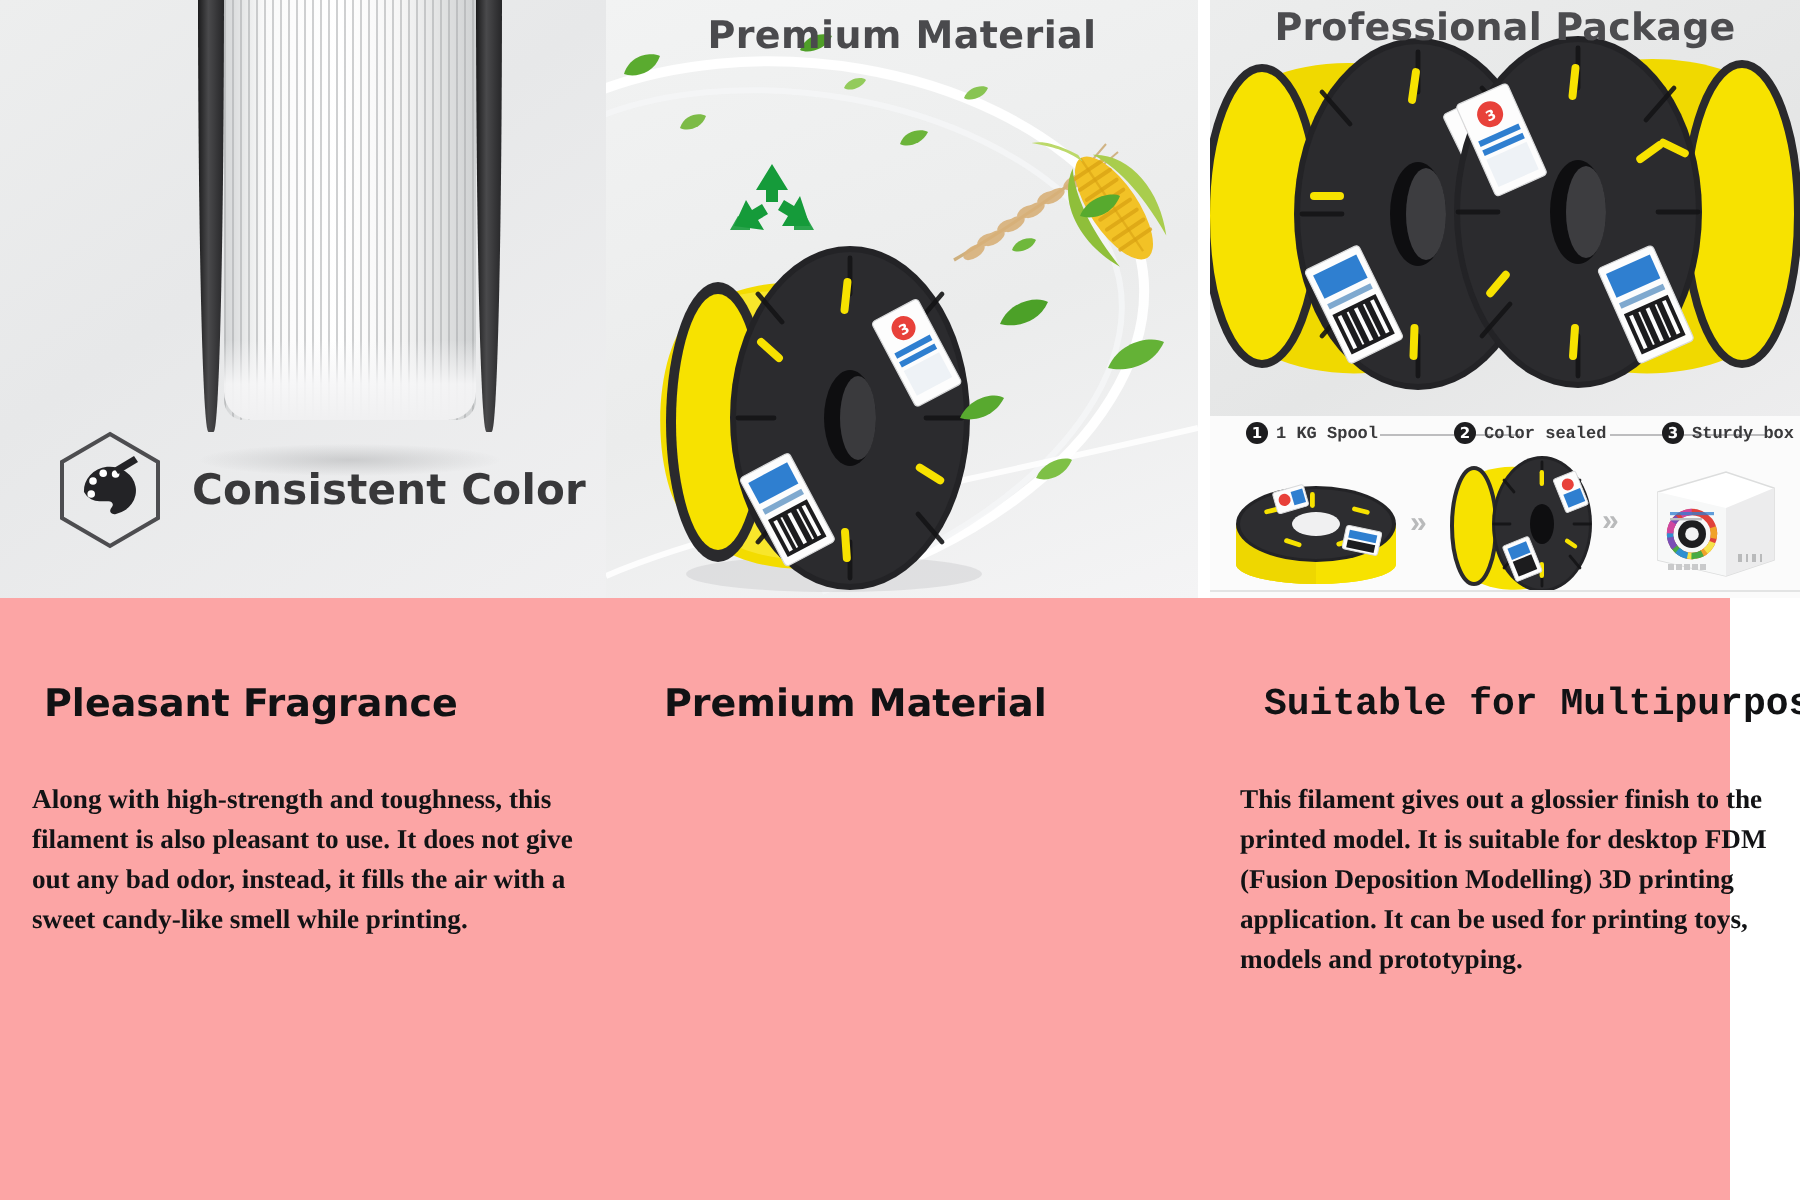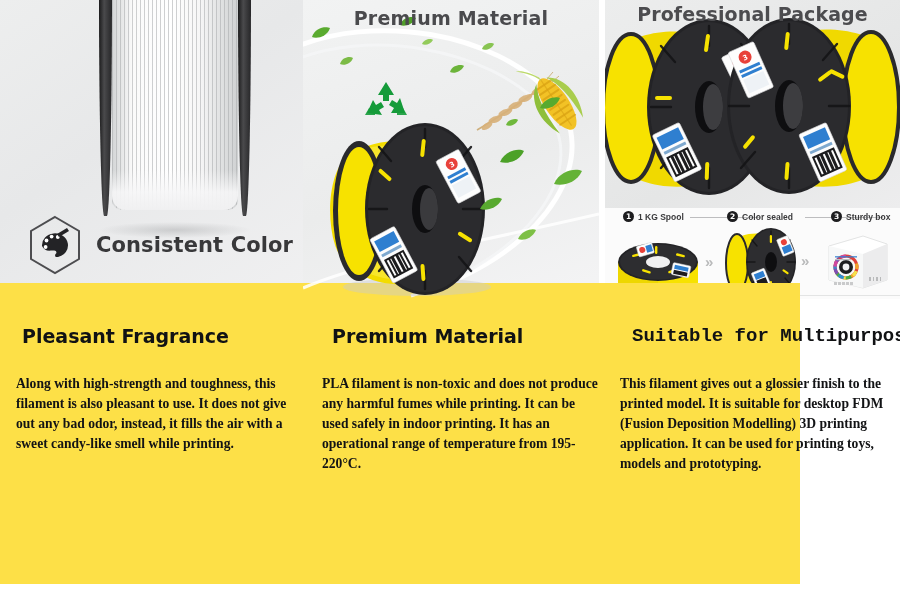--- a/index.html
+++ b/index.html
@@ -80,30 +80,30 @@
   .p3-spool-b { position:absolute; left:104px; top:12px; width:192px; height:190px; z-index:6; }
 
   .p3-strip { position:absolute; left:0; top:208px; width:295px; height:91px; background:#fbfbfb; overflow:hidden; }
   .step-labels { position:absolute; left:0; top:3px; width:295px; height:16px; }
   .step-lab { position:absolute; display:flex; align-items:center; gap:4px; }
   .step-num {
     width:11px; height:11px; border-radius:50%; background:#1d1d1f; color:#fff;
     font-size:7.5px; line-height:11px; text-align:center; font-weight:700;
     font-family:"DejaVu Sans", sans-serif; flex:0 0 auto;
   }
-  .step-txt { font-size:8.5px; color:#3a3a3c; font-weight:600; white-space:nowrap; font-family:Liberation Sans, sans-serif; }
+  .step-txt { font-size:8.5px; color:#3a3a3c; font-weight:600; white-space:nowrap; font-family:Liberation Mono, monospace; }
   .step-line { position:absolute; top:9px; height:1px; background:#bdbdbf; }
   .chev { position:absolute; color:#b9babb; font-size:15px; font-weight:700; line-height:1; }
   .mini-a { position:absolute; left:7px; top:20px; width:92px; height:66px; }
   .mini-b { position:absolute; left:118px; top:17px; width:78px; height:72px; }
   .mini-box { position:absolute; left:218px; top:22px; width:68px; height:62px; }
   .strip-rule { position:absolute; left:0; bottom:3px; width:295px; height:1px; background:#e3e4e4; }
 
   
-  .text-row { position:absolute; left:0; top:283px; width:800px; height:301px; background:#fde047; }
+  .text-row { position:absolute; left:0; top:299px; width:865px; height:301px; background:#fca5a5; }
   .col { position:absolute; top:0; }
   .col-1 { left:16px;  width:272px; }
   .col-2 { left:322px; width:280px; }
   .col-3 { left:620px; width:272px; }
 
   .col-head {
     font-size:19px; font-weight:700; color:#111214; line-height:1.2;
     font-family:"DejaVu Sans", sans-serif; white-space:nowrap;
   }
   .col-1 .col-head { margin:42px 0 0 6px; }
@@ -524,21 +524,20 @@
 
   <div class="text-row">
 
     <div class="col col-1">
       <div class="col-head">Pleasant Fragrance</div>
       <div class="col-body">Along with high-strength and toughness, this filament is also pleasant to use. It does not give out any bad odor, instead, it fills the air with a sweet candy-like smell while printing.</div>
     </div>
 
     <div class="col col-2">
       <div class="col-head">Premium Material</div>
-      <div class="col-body">PLA filament is non-toxic and does not produce any harmful fumes while printing. It can be used safely in indoor printing. It has an operational range of temperature from 195-220°C.</div>
     </div>
 
     <div class="col col-3">
       <div class="col-head">Suitable for Multipurpose</div>
       <div class="col-body">This filament gives out a glossier finish to the printed model. It is suitable for desktop FDM (Fusion Deposition Modelling) 3D printing application. It can be used for printing toys, models and prototyping.</div>
     </div>
   </div>
 
 </div>
 

